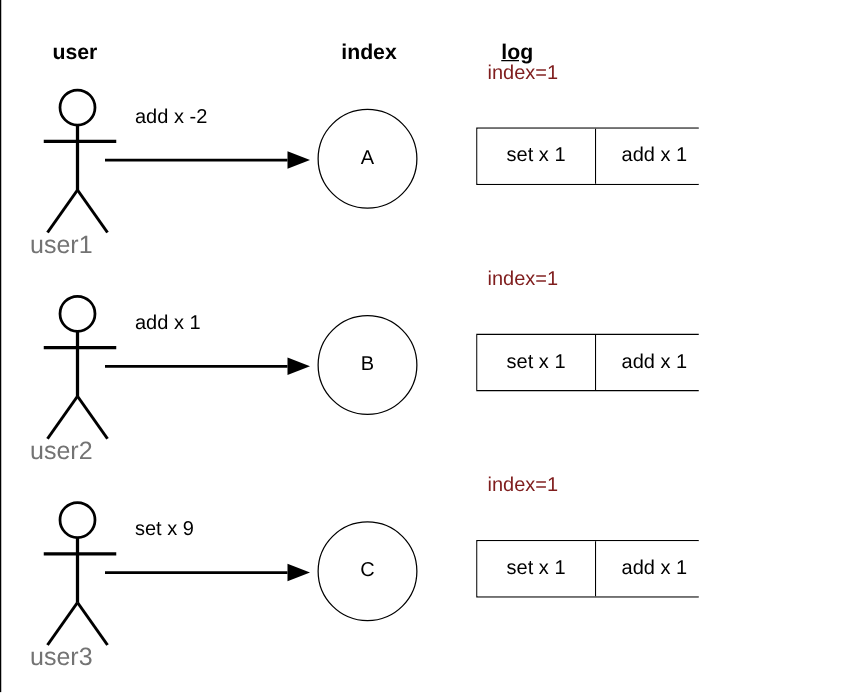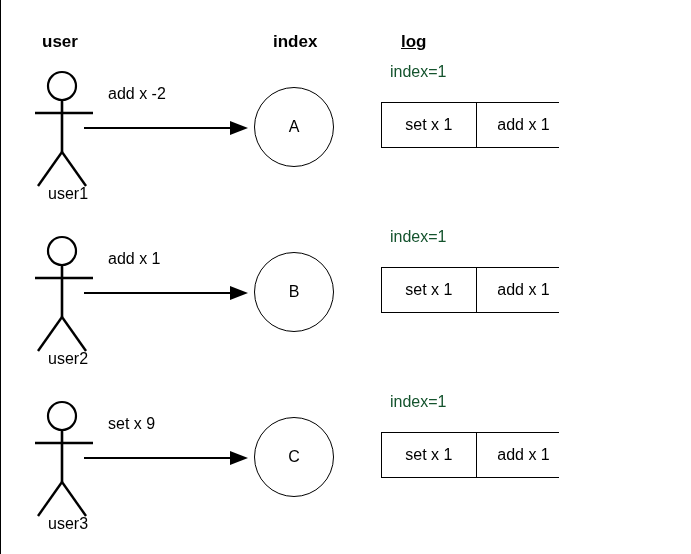--- a/index.html
+++ b/index.html
@@ -48,24 +48,24 @@
   .actor {
     position: absolute;
     left: 33px;
     top: 70px;
     width: 62px;
     height: 118px;
   }
   .actor svg { display: block; }
   .actor-label {
     position: absolute;
-    left: 48px;
+    left: 24px;
     top: 186px;
-    font-size: 16px;
-    color: #000000;
+    font-size: 20px;
+    color: #737373;
     white-space: nowrap;
     line-height: 1;
   }
 
   
   .arrow {
     position: absolute;
     left: 84px;
     top: 118px;
     width: 166px;
@@ -99,23 +99,23 @@
   .node-label {
     font-size: 16px;
     color: #000000;
     line-height: 1;
   }
 
   
   .log-index {
     position: absolute;
     left: 390px;
-    top: 64px;
-    font-size: 16px;
-    color: #14532d;
+    top: 51px;
+    font-size: 16px;
+    color: #7f1d1d;
     white-space: nowrap;
     line-height: 1;
   }
   .log-table {
     position: absolute;
     left: 381px;
     top: 102px;
     width: 285px;
     height: 46px;
     display: flex;

